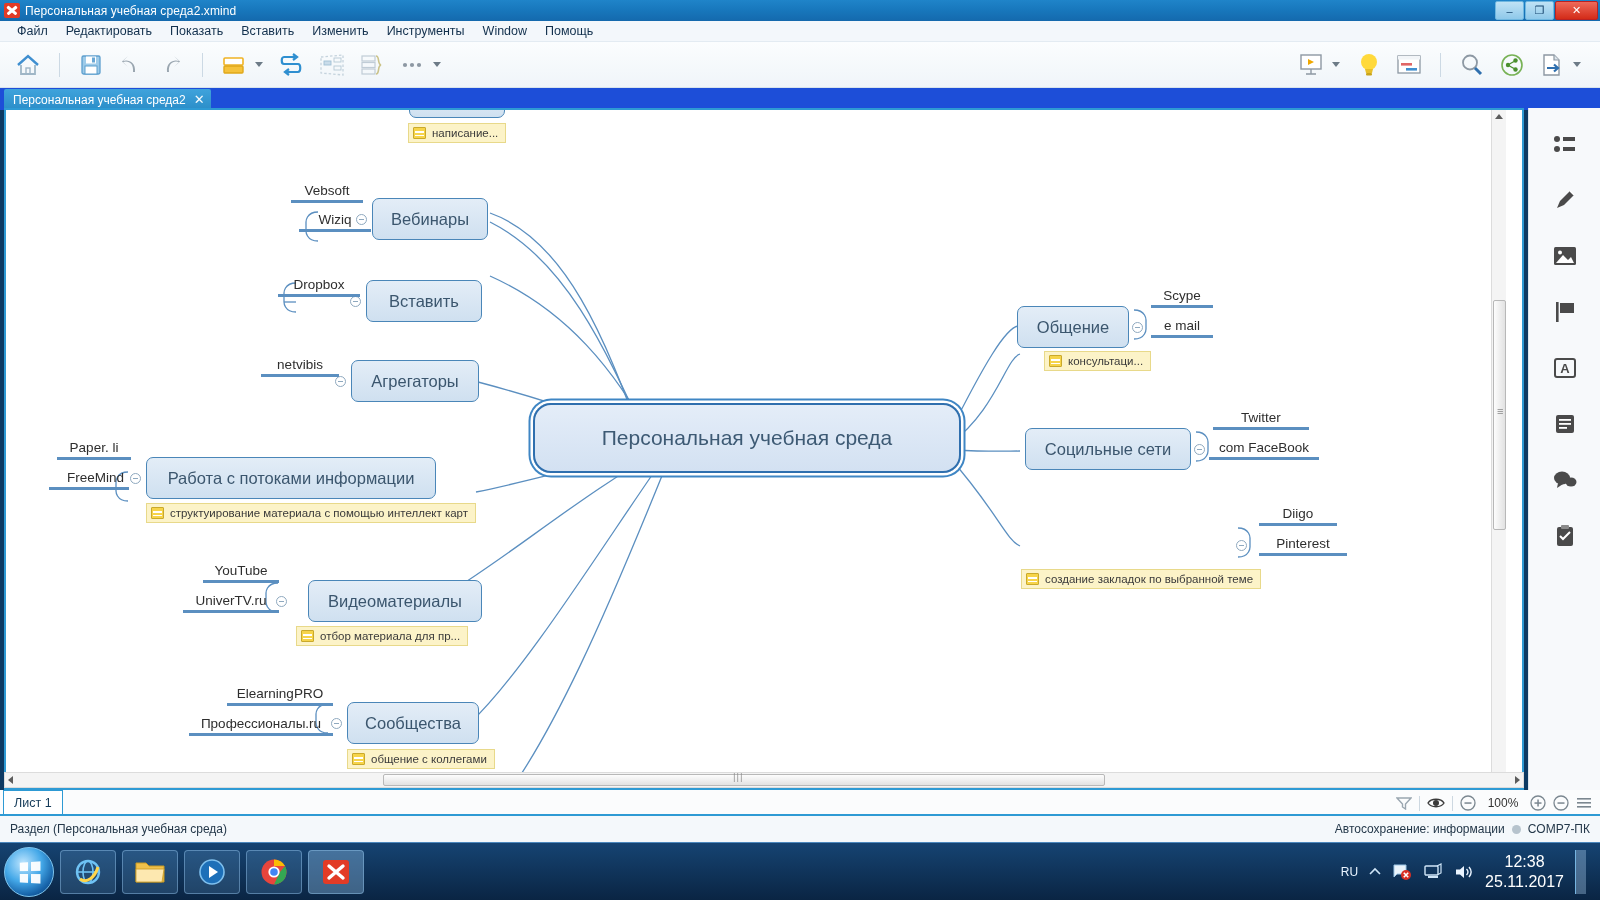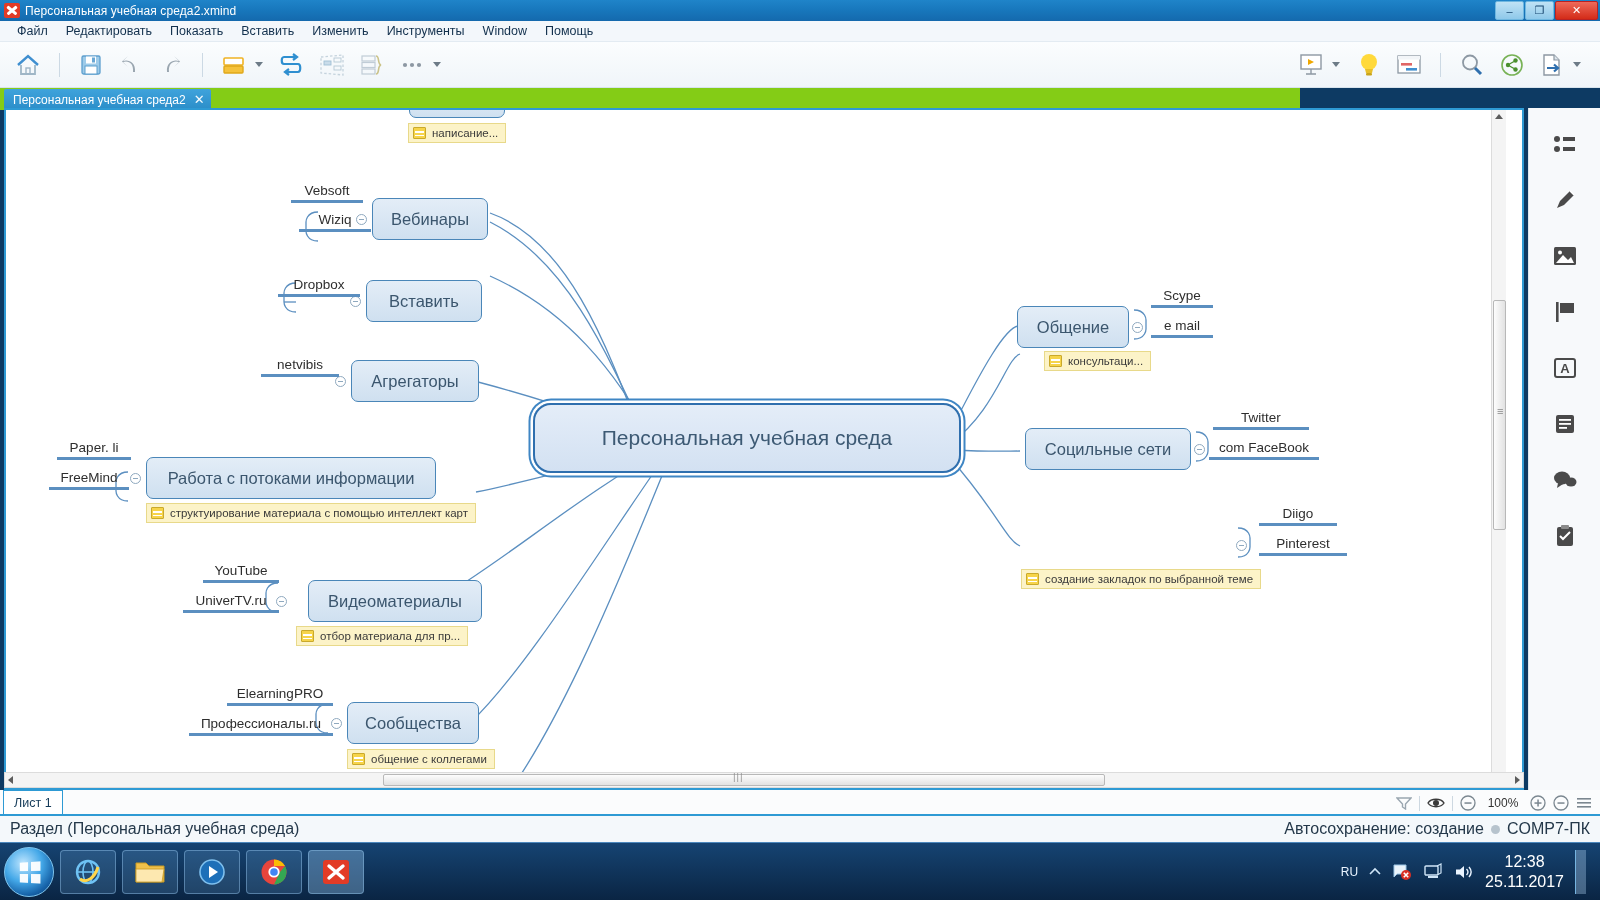--- a/index.html
+++ b/index.html
@@ -53,22 +53,22 @@
     display: flex; align-items: center;
   }
   .tb-sep { width: 1px; height: 24px; background: #ccd9e4; margin: 0 11px; }
   .tbtn { width: 34px; height: 34px; display: flex; align-items: center; justify-content: center; margin: 0 3px; }
   .caret { width: 0; height: 0; border-left: 4px solid transparent; border-right: 4px solid transparent;
            border-top: 5px solid #6d7b87; margin: 0 9px 0 1px; }
   .spacer { flex: 1; }
 
   
   .tabstrip {
-    position: absolute; left: 0; top: 88px; width: 1300px; height: 22px;
-    background: #84cc16; display: flex; align-items: flex-end;
+    position: absolute; left: 0; top: 88px; width: 1600px; height: 22px;
+    background: #1d4ed8; display: flex; align-items: flex-end;
   }
   .doctab {
     height: 21px; background: linear-gradient(to bottom,#3fa3dc,#2b8dc8); color: #fff;
     display: flex; align-items: center; padding: 0 6px 0 9px; font-size: 12px;
     border-top-left-radius: 2px; border-top-right-radius: 2px; margin-left: 4px;
   }
   .doctab .x { margin-left: 8px; font-size: 13px; opacity: .95; }
 
   
   .canvasframe {
@@ -154,21 +154,21 @@
     border: 1px solid #2e9ad4; border-bottom: none; display: flex; align-items: center;
     font-size: 12.5px; color: #143a58;
   }
   .zoomarea { position: absolute; right: 8px; top: 0; height: 26px; display: flex; align-items: center; gap: 7px; }
   .zoomarea .zsep { width: 1px; height: 15px; background: #cdd8e1; }
   .zlabel { font-size: 12px; color: #333; width: 40px; text-align: center; }
 
   .statusbar {
     position: absolute; left: 0; top: 816px; width: 1600px; height: 26px;
     background: #f4f8fb; display: flex; align-items: center;
-    font-size: 16px; color: #24384a; padding: 0 10px;
+    font-size: 12px; color: #24384a; padding: 0 10px;
   }
   .statusbar .right { margin-left: auto; display: flex; align-items: center; gap: 7px; }
   .dotgray { width: 9px; height: 9px; border-radius: 50%; background: #b6c3cd; display: inline-block; }
 
   
   .taskbar {
     position: absolute; left: 0; top: 842px; width: 1600px; height: 58px;
     background: linear-gradient(to bottom, rgba(22,68,115,.96), rgba(10,36,66,.97));
     border-top: 1px solid #4b87bd; display: flex; align-items: center;
   }
@@ -415,21 +415,21 @@
         <span>Агрегаторы</span>
       </div>
       <div class="collapse" style="left:329px; top:266px;"></div>
       <div class="leaf" style="left:255px; top:247px; width:78px;">netvibis</div>
 
       <div class="node" style="left:140px; top:347px; width:290px; height:42px;">
         <span>Работа с потоками информации</span>
       </div>
       <div class="collapse" style="left:124px; top:363px;"></div>
       <div class="leaf" style="left:51px; top:330px; width:74px;">Paper. li</div>
-      <div class="leaf" style="left:43px; top:360px; width:80px;">FreeMind</div>
+      <div class="leaf" style="left:43px; top:360px; width:80px;text-align:right;">FreeMind</div>
       <div class="note" style="left:140px; top:393px;">
         <span class="nicon"></span>
         <span>структуирование материала с помощью интеллект карт</span>
       </div>
 
       <div class="node" style="left:286px; top:470px; width:174px; height:42px;margin-left:16px;">
         <span>Видеоматериалы</span>
       </div>
       <div class="collapse" style="left:270px; top:486px;"></div>
       <div class="leaf" style="left:197px; top:453px; width:76px;">YouTube</div>
@@ -579,21 +579,21 @@
         <rect x="1" y="2" width="14" height="1.6" fill="#7b8790"></rect>
         <rect x="1" y="6" width="14" height="1.6" fill="#7b8790"></rect>
         <rect x="1" y="10" width="14" height="1.6" fill="#7b8790"></rect>
       </svg>
     </div>
   </div>
 
   <div class="statusbar">
     <span>Раздел (Персональная учебная среда)</span>
     <span class="right">
-      <span>Автосохранение: создание</span>
+      <span>Автосохранение: информации</span>
       <span class="dotgray"></span>
       <span>COMP7-ПК</span>
     </span>
   </div>
 
   <div class="taskbar">
     <div class="startorb"></div>
     <div class="tbapp">
       <svg width="30" height="30" viewBox="0 0 30 30">
         <circle cx="15" cy="15" r="11" fill="none" stroke="#6fc3f5" stroke-width="2.4"></circle>

